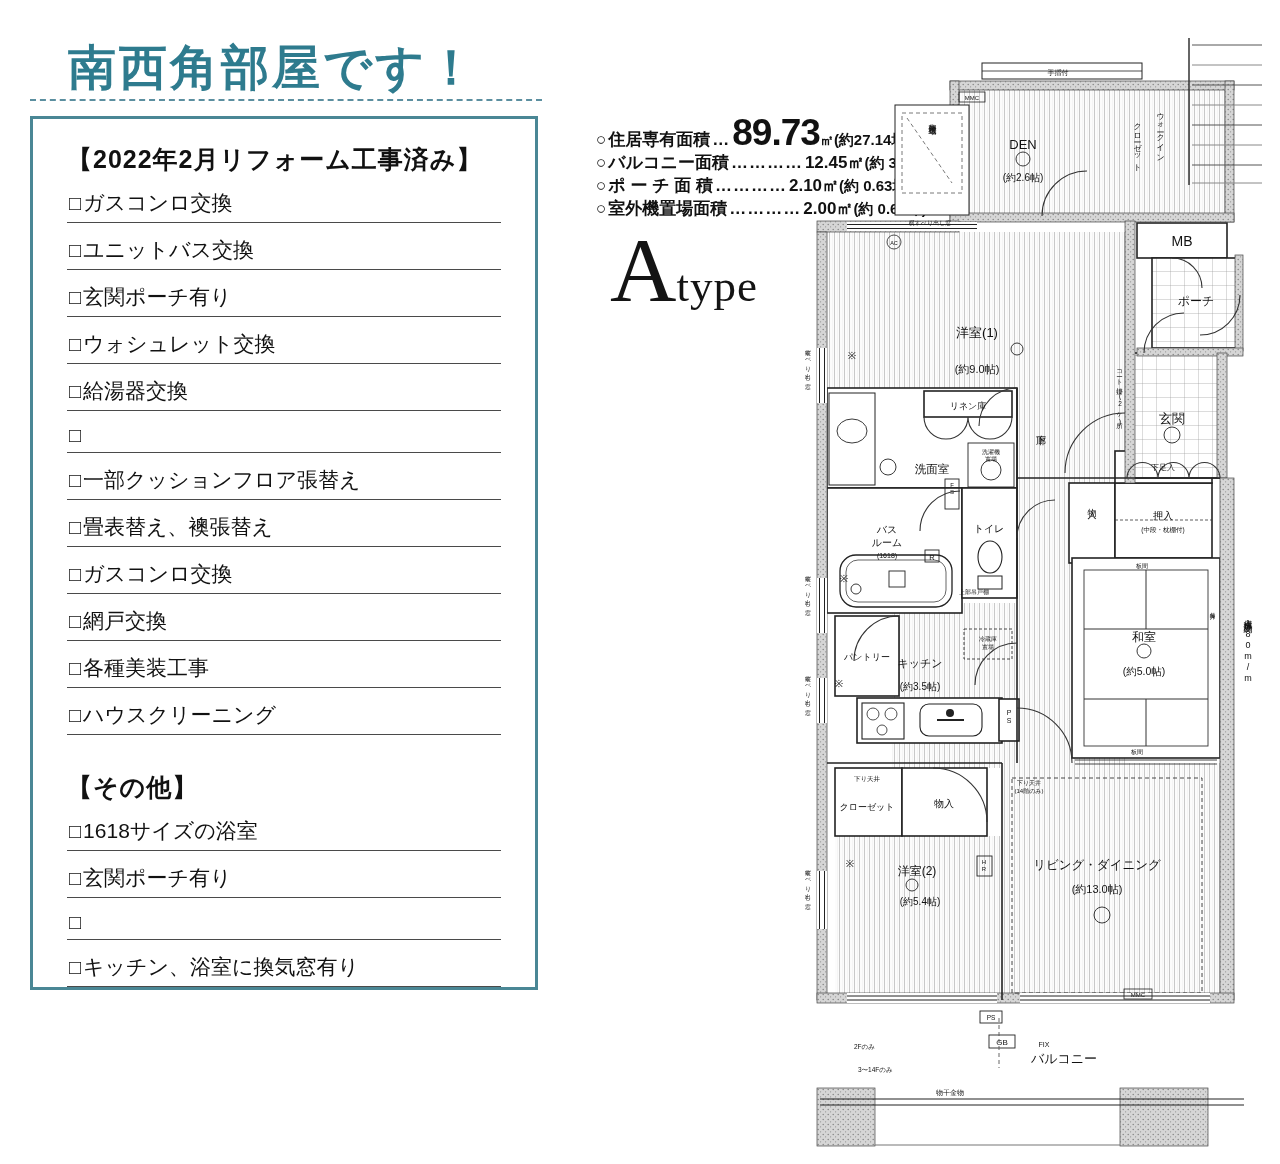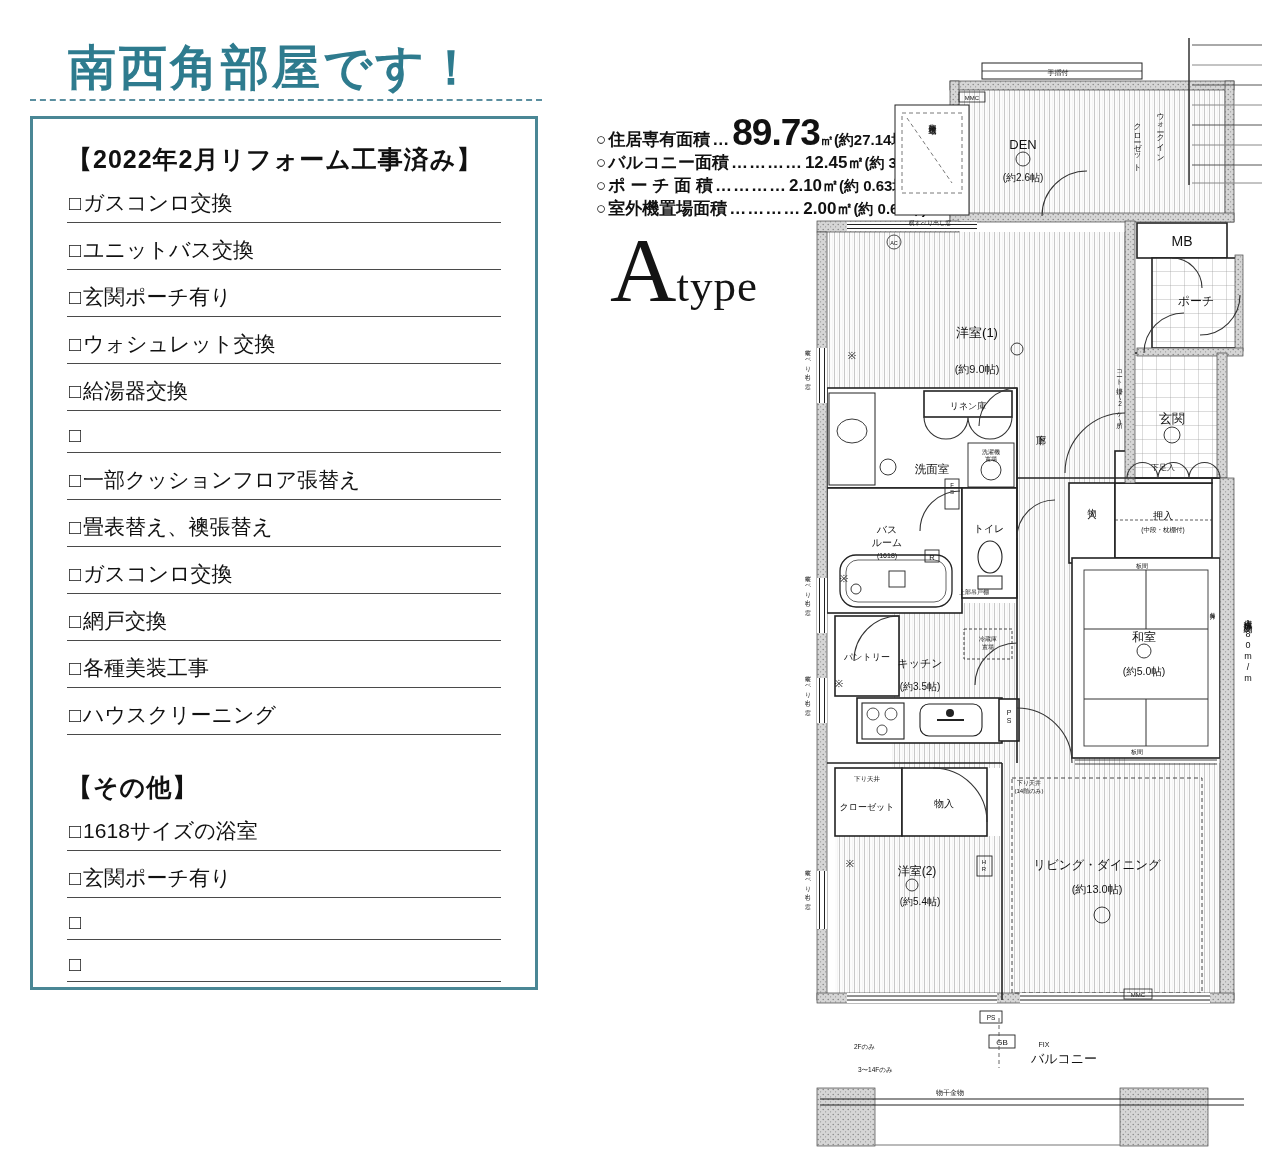--- a/index.html
+++ b/index.html
@@ -103,20 +103,21 @@
       </div>
     <div class="check-item">
         <span class="cb">□</span>
         <span>玄関ポーチ有り</span>
       </div>
     <div class="check-item">
         <span class="cb">□</span>
       </div>
     <div class="check-item">
         <span class="cb">□</span>
+        <span>キッチン、浴室に換気窓有り</span>
       </div>
   </div>
 
   <div class="area-info">
     <div class="area-row">
       <span class="maru">○</span>
         <span>住居専有面積</span>
         <span class="dots">…</span>
         <span class="big">89.73</span>
         <span class="unit-small">㎡</span>

